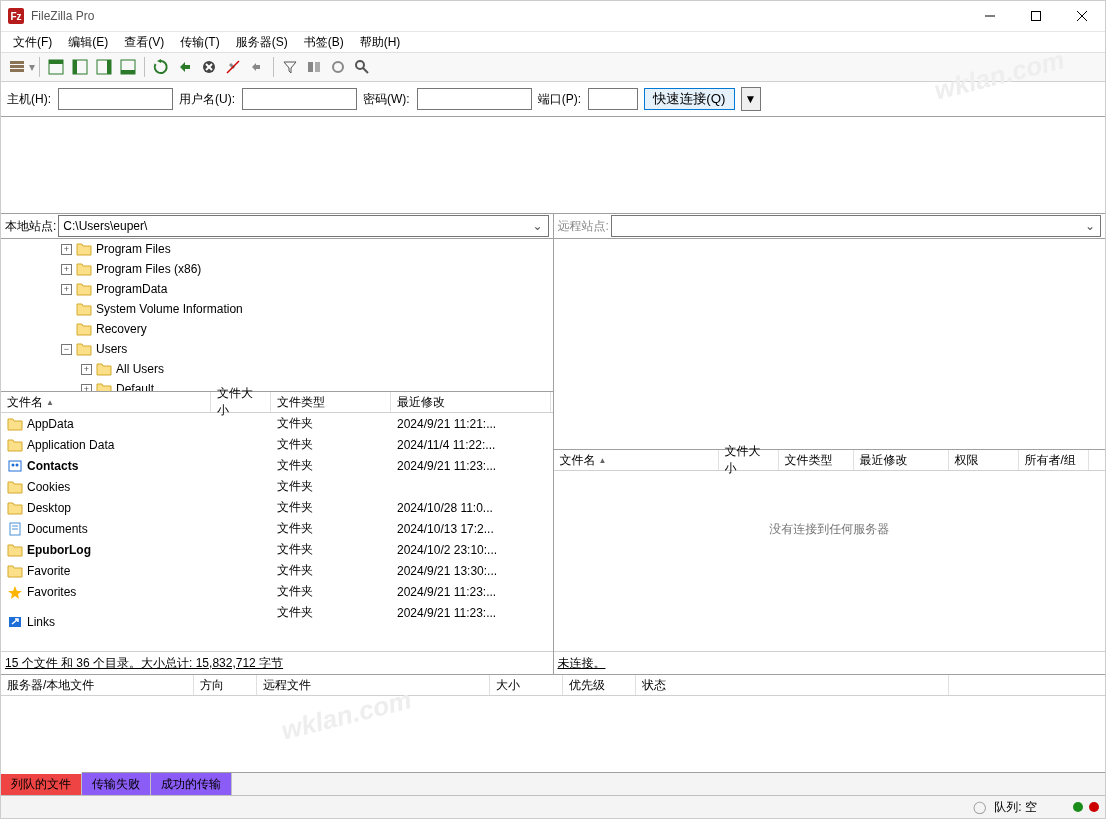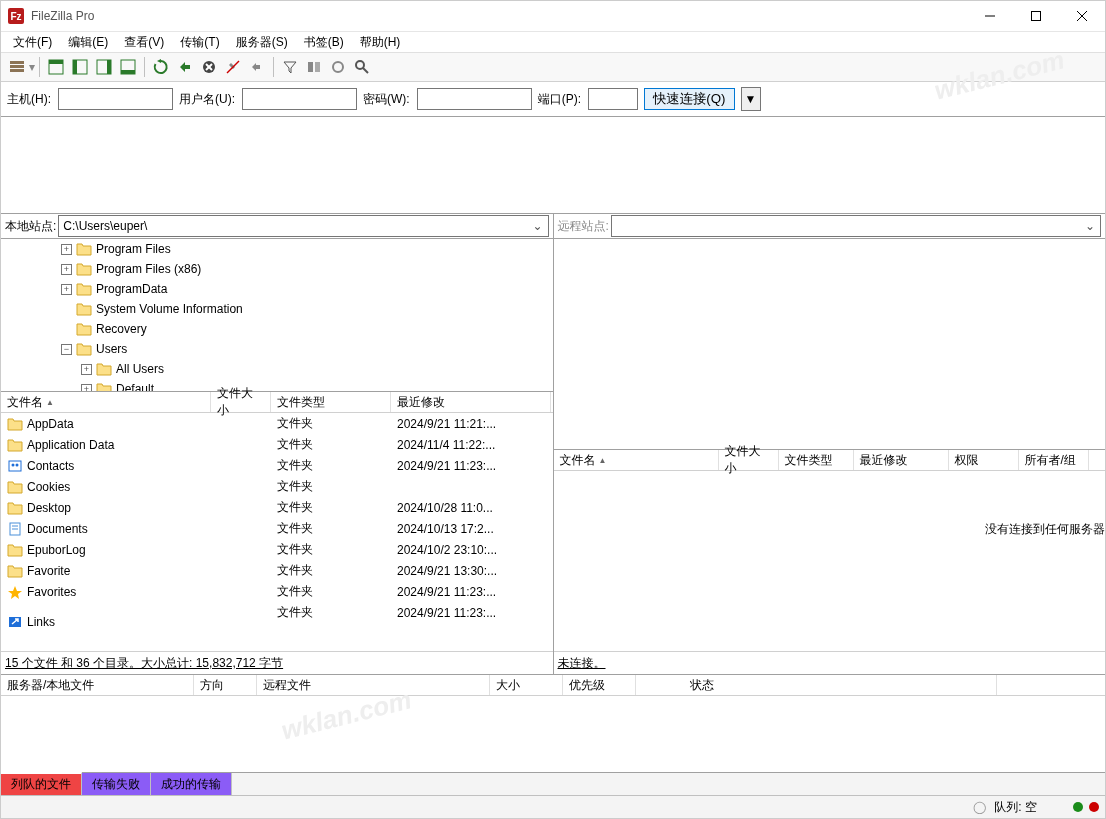--- a/index.html
+++ b/index.html
@@ -39,21 +39,21 @@
 .tree .node{display:flex;align-items:center;height:20px;white-space:nowrap;}
 .tw{width:11px;height:11px;border:1px solid #767676;display:flex;align-items:center;justify-content:center;font-size:9px;line-height:1;margin-right:4px;color:#555;box-sizing:border-box;}
 .tw-empty{width:11px;height:11px;margin-right:4px;}
 .fold{width:16px;height:14px;margin-right:4px;display:inline-flex;}
 .list{flex:1;min-height:0;display:flex;flex-direction:column;}
 .list .hdr{display:flex;height:20px;border-bottom:1px solid #d0d0d0;background:#fff;align-items:center;color:#000;}
 .list .hdr .hc{padding:0 6px;border-right:1px solid #e0e0e0;height:100%;display:flex;align-items:center;box-sizing:border-box;}
 .list .rows{flex:1;overflow-y:scroll;overflow-x:auto;}
 .list .row{display:flex;align-items:center;height:21px;}
 .list .row .c{padding:0 6px;box-sizing:border-box;overflow:hidden;white-space:nowrap;}
-.list .empty-msg{text-align:right;padding-top:50px;color:#000000;}
+.list .empty-msg{text-align:center;padding-top:50px;color:#737373;}
 .statrow{height:20px;border-top:1px solid #d0d0d0;padding:1px 4px;display:flex;align-items:center;text-decoration:underline;}
 .queue{flex:0 0 120px;display:flex;flex-direction:column;border-top:1px solid #a0a0a0;gap:12px;}
 .queue .hdr{display:flex;height:20px;background:#fff;border-bottom:1px solid #d0d0d0;}
 .queue .hdr .hc{padding:0 6px;border-right:1px solid #e0e0e0;display:flex;align-items:center;}
 .queue .qbody{flex:1;}
 .qtabs{display:flex;height:22px;border-top:1px solid #a0a0a0;background:#f4f4f4;}
 .qtabs .qt{padding:2px 10px;border-right:1px solid #c0c0c0;background:#8b5cf6;display:flex;align-items:center;}
 .qtabs .qt.active{background:#ef4444;border-top:2px solid #fff;margin-top:-1px;}
 .statusbar{height:22px;border-top:1px solid #c0c0c0;background:#f4f4f4;display:flex;align-items:center;padding:0 6px;}
 .statusbar .sp{flex:1;}
@@ -306,21 +306,21 @@
               <div class="c" style="width:210px;display:flex;align-items:center;"><span class="fold">
                   <svg width="16" height="14" viewBox="0 0 16 14">
                     <path d="M1 2 L6 2 L7 4 L15 4 L15 13 L1 13 Z" fill="#fce089" stroke="#d4a82d"></path>
                   </svg>
                 </span>Application Data</div>
               <div class="c" style="width:60px"></div>
               <div class="c" style="width:120px">文件夹</div>
               <div class="c" style="width:160px">2024/11/4 11:22:...</div>
             </div>
             <div class="row">
-              <div class="c" style="width:210px;display:flex;align-items:flex-start;"><span class="fold">
+              <div class="c" style="width:210px;display:flex;align-items:flex-start;font-weight:bold;"><span class="fold">
                   <svg width="16" height="14" viewBox="0 0 16 14">
                     <rect x="2" y="2" width="12" height="10" fill="#fff" stroke="#1e6ed8"></rect>
                     <circle cx="6" cy="6" r="1.5" fill="#1e6ed8"></circle>
                     <circle cx="10" cy="6" r="1.5" fill="#1e6ed8"></circle>
                   </svg>
                 </span>Contacts</div>
               <div class="c" style="width:60px"></div>
               <div class="c" style="width:120px">文件夹</div>
               <div class="c" style="width:160px">2024/9/21 11:23:...</div>
             </div>
@@ -350,21 +350,21 @@
                     <rect x="3" y="1" width="10" height="12" fill="#fff" stroke="#4a90d9"></rect>
                     <line x1="5" y1="4" x2="11" y2="4" stroke="#4a90d9"></line>
                     <line x1="5" y1="7" x2="11" y2="7" stroke="#4a90d9"></line>
                   </svg>
                 </span>Documents</div>
               <div class="c" style="width:60px"></div>
               <div class="c" style="width:120px">文件夹</div>
               <div class="c" style="width:160px">2024/10/13 17:2...</div>
             </div>
             <div class="row">
-              <div class="c" style="width:210px;display:flex;align-items:center;"><span class="fold">
+              <div class="c" style="width:210px;display:flex;align-items:center;font-weight:bold;"><span class="fold">
                   <svg width="16" height="14" viewBox="0 0 16 14">
                     <path d="M1 2 L6 2 L7 4 L15 4 L15 13 L1 13 Z" fill="#fce089" stroke="#d4a82d"></path>
                   </svg>
                 </span>EpuborLog</div>
               <div class="c" style="width:60px"></div>
               <div class="c" style="width:120px">文件夹</div>
               <div class="c" style="width:160px">2024/10/2 23:10:...</div>
             </div>
             <div class="row">
               <div class="c" style="width:210px;display:flex;align-items:center;"><span class="fold">
@@ -426,21 +426,21 @@
     </div>
   </div>
 
   <div class="queue">
     <div class="hdr" id="queue-hdr">
         <div class="hc" style="width: 180px;">服务器/本地文件</div>
         <div class="hc" style="width: 50px;">方向</div>
         <div class="hc" style="width: 220px;">远程文件</div>
         <div class="hc" style="width: 60px;">大小</div>
         <div class="hc" style="width: 60px;">优先级</div>
-        <div class="hc" style="width: 300px; margin-left: 48px;">状态</div>
+        <div class="hc" style="width: 300px;">状态</div>
       </div>
     <div class="qbody"></div>
     <div class="qtabs" id="qtabs">
         <div class="qt active">列队的文件</div>
         <div class="qt">传输失败</div>
         <div class="qt">成功的传输</div>
       </div>
   </div>
 
   <div class="statusbar">

